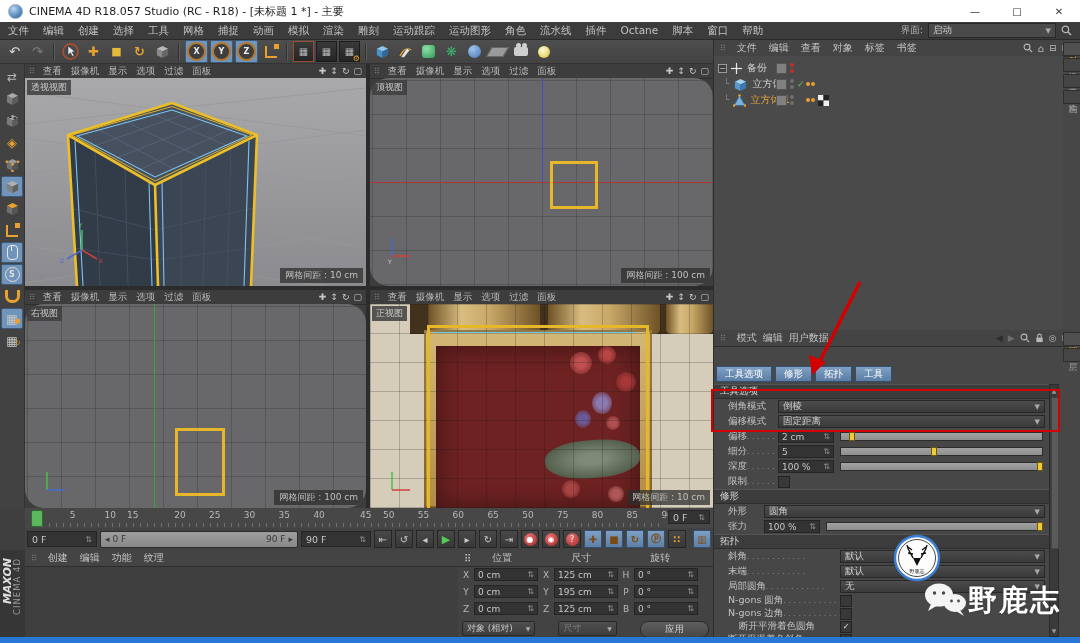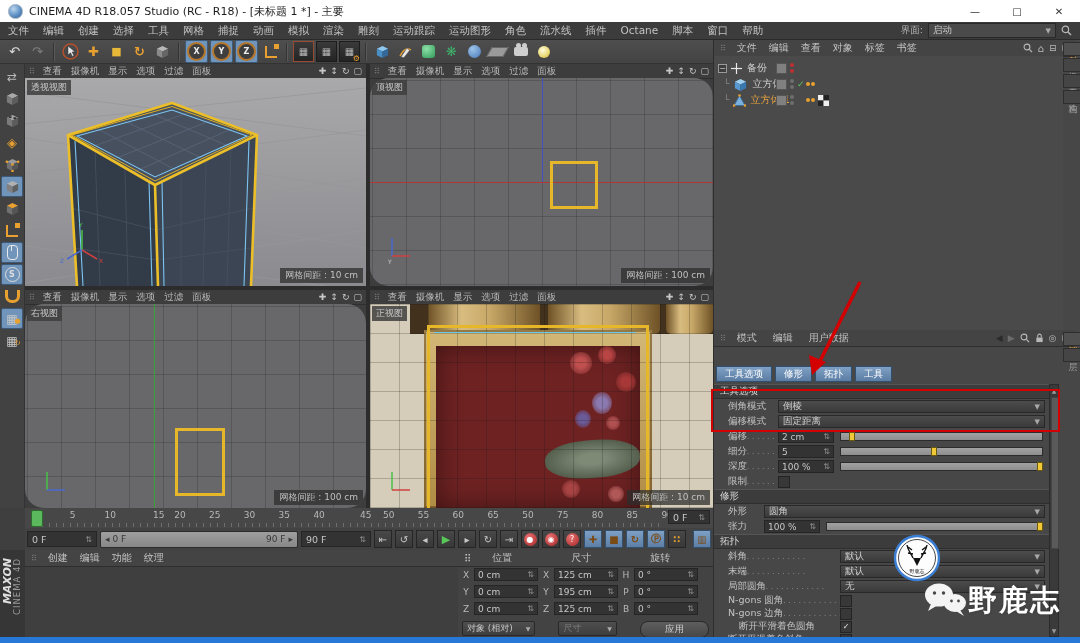--- a/index.html
+++ b/index.html
@@ -595,21 +595,21 @@
       </div>
     </div>
   </div>
 
   <div id="tl-gutter" class="abs"></div>
   <div id="ruler" class="abs">
     <div id="ruler-ticks">
         <span class="tick" style="left: 10px;">0</span>
         <span class="tick" style="left: 44.8px;">5</span>
         <span class="tick" style="left: 79.6px;">10</span>
-        <span class="tick" style="left: 128px;">15</span>
+        <span class="tick" style="left: 102px;">15</span>
         <span class="tick" style="left: 149.2px;">20</span>
         <span class="tick" style="left: 184px;">25</span>
         <span class="tick" style="left: 218.8px;">30</span>
         <span class="tick" style="left: 253.6px;">35</span>
         <span class="tick" style="left: 288.4px;">40</span>
         <span class="tick" style="left: 335px;">45</span>
         <span class="tick" style="left: 358px;">50</span>
         <span class="tick" style="left: 392.8px;">55</span>
         <span class="tick" style="left: 427.6px;">60</span>
         <span class="tick" style="left: 462.4px;">65</span>
@@ -851,21 +851,21 @@
     </div>
     <div id="vtabs-top" class="rp">
         <div class="vtab act">对象</div>
         <div class="vtab">场次</div>
         <div class="vtab">内容浏览器</div>
         <div class="vtab">构造</div>
       </div>
 
     <div id="am-menu" class="rp pmenu" style="width:349px;">
       <span class="handle">⠿</span>
-      <span id="am-menu-items" style="display:flex;gap:16px;">
+      <span id="am-menu-items" style="display:flex;gap:6px;">
           <span class="mi">模式</span>
           <span class="mi">编辑</span>
           <span class="mi">用户数据</span>
         </span>
       <span class="pm-icons">
         <span style="color:#2b2b2b;">◀</span>
         <span style="opacity:.35;">▶</span>
         <svg width="10" height="10" viewBox="0 0 11 11">
             <circle cx="4.4" cy="4.4" r="3.2" fill="none" stroke="#b8b8b8" stroke-width="1.2"></circle>
             <line x1="7" y1="7" x2="10" y2="10" stroke="#b8b8b8" stroke-width="1.4"></line>

